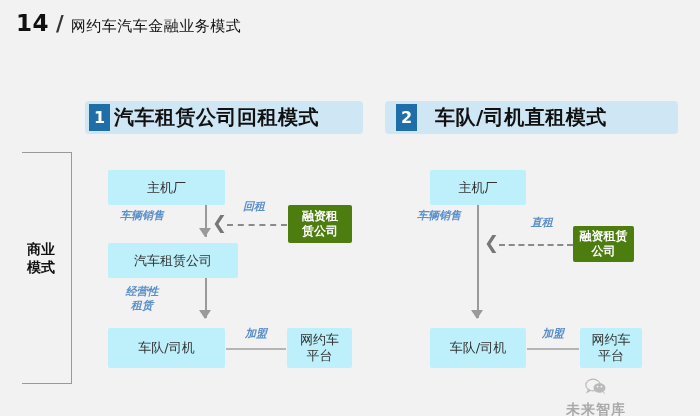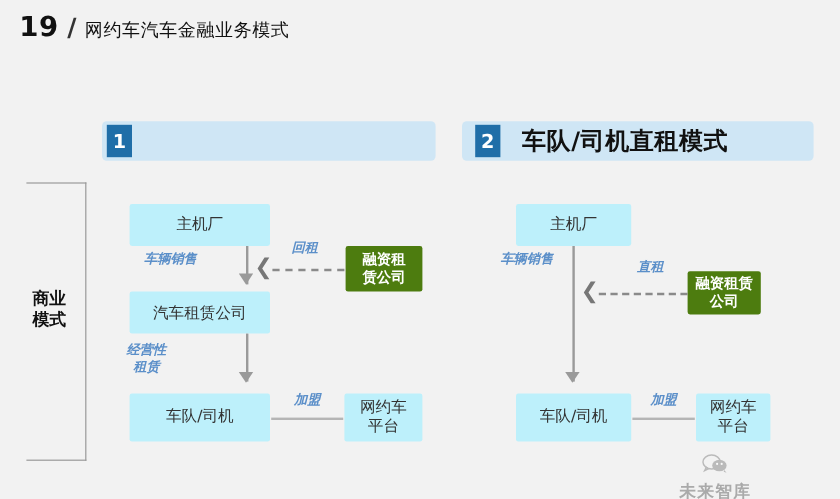--- a/index.html
+++ b/index.html
@@ -191,49 +191,50 @@
     font-size: 14px;
     font-weight: 700;
     color: #6f6f6f;
     letter-spacing: 1px;
   }
 </style>
 </head>
 <body>
 
 <div class="slide-header">
-  <span class="slide-number">19</span>
+  <span class="slide-number">14</span>
   <span class="slide-slash">/</span>
   <span class="slide-title">网约车汽车金融业务模式</span>
 </div>
 
 <div class="section-band band-left">
   <div class="band-badge">1</div>
+  <div class="band-label">汽车租赁公司回租模式</div>
 </div>
 
 <div class="section-band band-right">
   <div class="band-badge">2</div>
   <div class="band-label">车队/司机直租模式</div>
 </div>
 
 <div class="bracket"></div>
 <div class="bracket-label" style="white-space: pre-line;">商业
 模式</div>
 
 <div class="node node-cyan" style="left:108px; top:170px; width:117px; height:35px;">主机厂</div>
 
 <div class="vline" style="left:205px; top:205px; height:32px;"></div>
 <div class="arrow-down" style="left:199px; top:228px;"></div>
 <div class="conn-label" style="left:104px; top:209px; width:76px;">车辆销售</div>
 
-<div class="node node-cyan" style="left:108px; top:243px; width:117px; height:35px;font-family:Liberation Serif, serif;">汽车租赁公司</div>
+<div class="node node-cyan" style="left:108px; top:243px; width:130px; height:35px;">汽车租赁公司</div>
 
 <div class="vline" style="left:205px; top:278px; height:40px;"></div>
 <div class="arrow-down" style="left:199px; top:310px;"></div>
-<div class="conn-label" style="left: 88px; top: 285px; width: 68px; white-space: pre-line;">经营性
+<div class="conn-label" style="left: 108px; top: 285px; width: 68px; white-space: pre-line;">经营性
 租赁</div>
 
 <div class="node node-cyan" style="left:108px; top:328px; width:117px; height:40px;">车队/司机</div>
 
 <div class="hline" style="left:226px; top:348px; width:60px;"></div>
 <div class="conn-label" style="left:230px; top:327px; width:52px;">加盟</div>
 
 <div class="node node-cyan" style="left: 287px; top: 328px; width: 65px; height: 40px; white-space: pre-line;">网约车
 平台</div>
 

